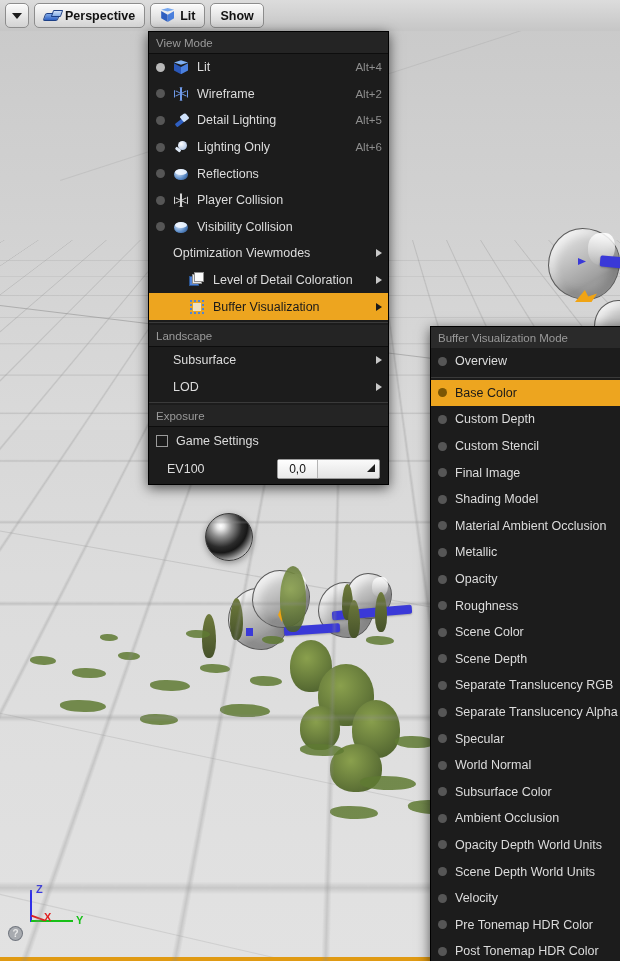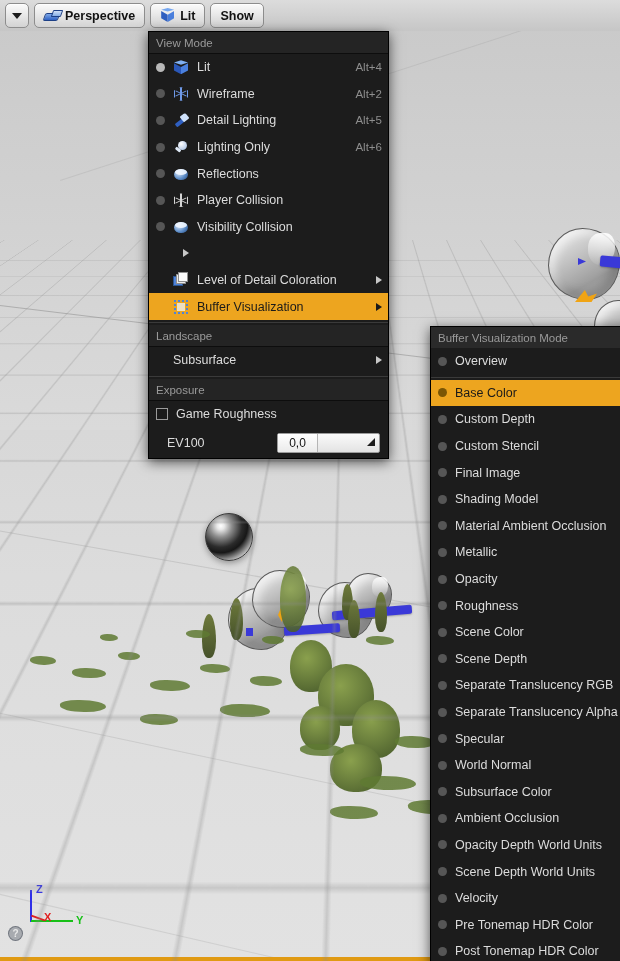--- a/index.html
+++ b/index.html
@@ -181,21 +181,21 @@
   .mi .mi-accel{ color:#8e8e8e; font-size:11.5px; margin-left:14px; }
   .mi .arrow{
     width:0;height:0;border-top:4.5px solid transparent;border-bottom:4.5px solid transparent;
     border-left:6px solid #c8c8c8; margin-left:10px;
   }
   .mi.highlight{ background:#eda51f; color:#1a1a1a; }
   .mi.highlight .mi-label{ color:#1a1a1a; }
   .mi.highlight .arrow{ border-left-color:#1a1a1a; }
   .mi.highlight .radio{ background:#7a5604; }
   .mi.noindent{ padding-left:24px; }
-  .mi.indent-icon{ padding-left:24px; }
+  .mi.indent-icon{ padding-left:40px; }
 
   
   .i-cube-blue{width:16px;height:16px;position:relative;}
   .i-cube-blue .t{position:absolute;left:1px;top:1px;width:14px;height:6px;background:#7fb0f4;clip-path:polygon(50% 0,100% 38%,50% 76%,0 38%);}
   .i-cube-blue .l{position:absolute;left:1px;top:4px;width:7px;height:11px;background:#2a57b8;clip-path:polygon(0 0,100% 33%,100% 100%,0 66%);}
   .i-cube-blue .r{position:absolute;left:8px;top:4px;width:7px;height:11px;background:#4a80df;clip-path:polygon(100% 0,100% 66%,0 100%,0 33%);}
 
   .i-shield{
     width:14px;height:15px;background:#f2f2f2;margin-left:1px;
     clip-path:polygon(50% 0,100% 18%,100% 60%,50% 100%,0 60%,0 18%);
@@ -430,20 +430,21 @@
   <div class="mi">
     <span class="radio"></span>
     <span class="mi-icon">
       <span class="i-sphere"><span class="b"></span><span class="cap"></span></span>
     </span>
     <span class="mi-label">Visibility Collision</span>
     <span class="mi-accel"></span>
   </div>
 
   <div class="mi noindent">
+    <span class="mi-label">Optimization Viewmodes</span>
     <span class="arrow"></span>
   </div>
 
   <div class="mi indent-icon">
     <span class="mi-icon">
       <span class="i-layers"><span class="l1"></span><span class="l2"></span><span class="l3"></span></span>
     </span>
     <span class="mi-label">Level of Detail Coloration</span>
     <span class="arrow"></span>
   </div>
@@ -464,27 +465,31 @@
     <span class="arrow"></span>
   </div>
 
   <div class="menu-sep"></div>
   <div class="menu-header">Landscape</div>
 
   <div class="mi noindent">
     <span class="mi-label">Subsurface</span>
     <span class="arrow"></span>
   </div>
+  <div class="mi noindent">
+    <span class="mi-label">LOD</span>
+    <span class="arrow"></span>
+  </div>
 
   <div class="menu-sep"></div>
   <div class="menu-header">Exposure</div>
 
   <div class="exp-row">
     <span class="cb-box"></span>
-    <span class="exp-label">Game Roughness</span>
+    <span class="exp-label">Game Settings</span>
   </div>
 
   <div class="ev-row">
     <span class="ev-name">EV100</span>
     <span class="ev-spin">
       <span class="ev-val">0,0</span>
       <span class="ev-resize"></span>
     </span>
   </div>
 </div>

